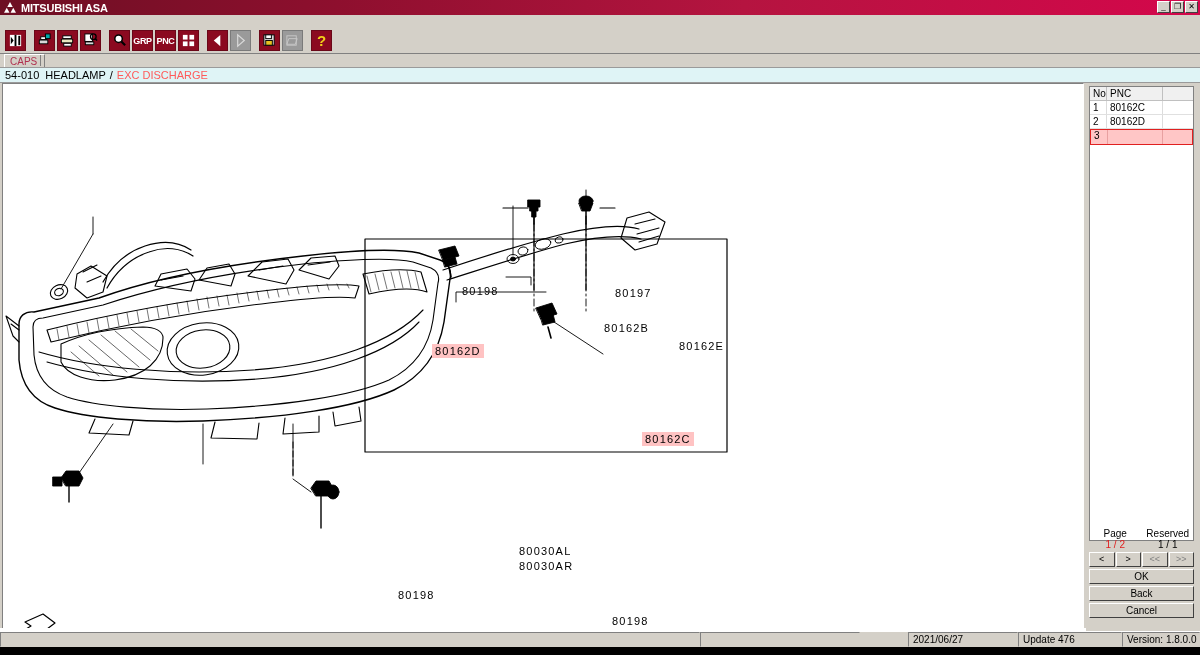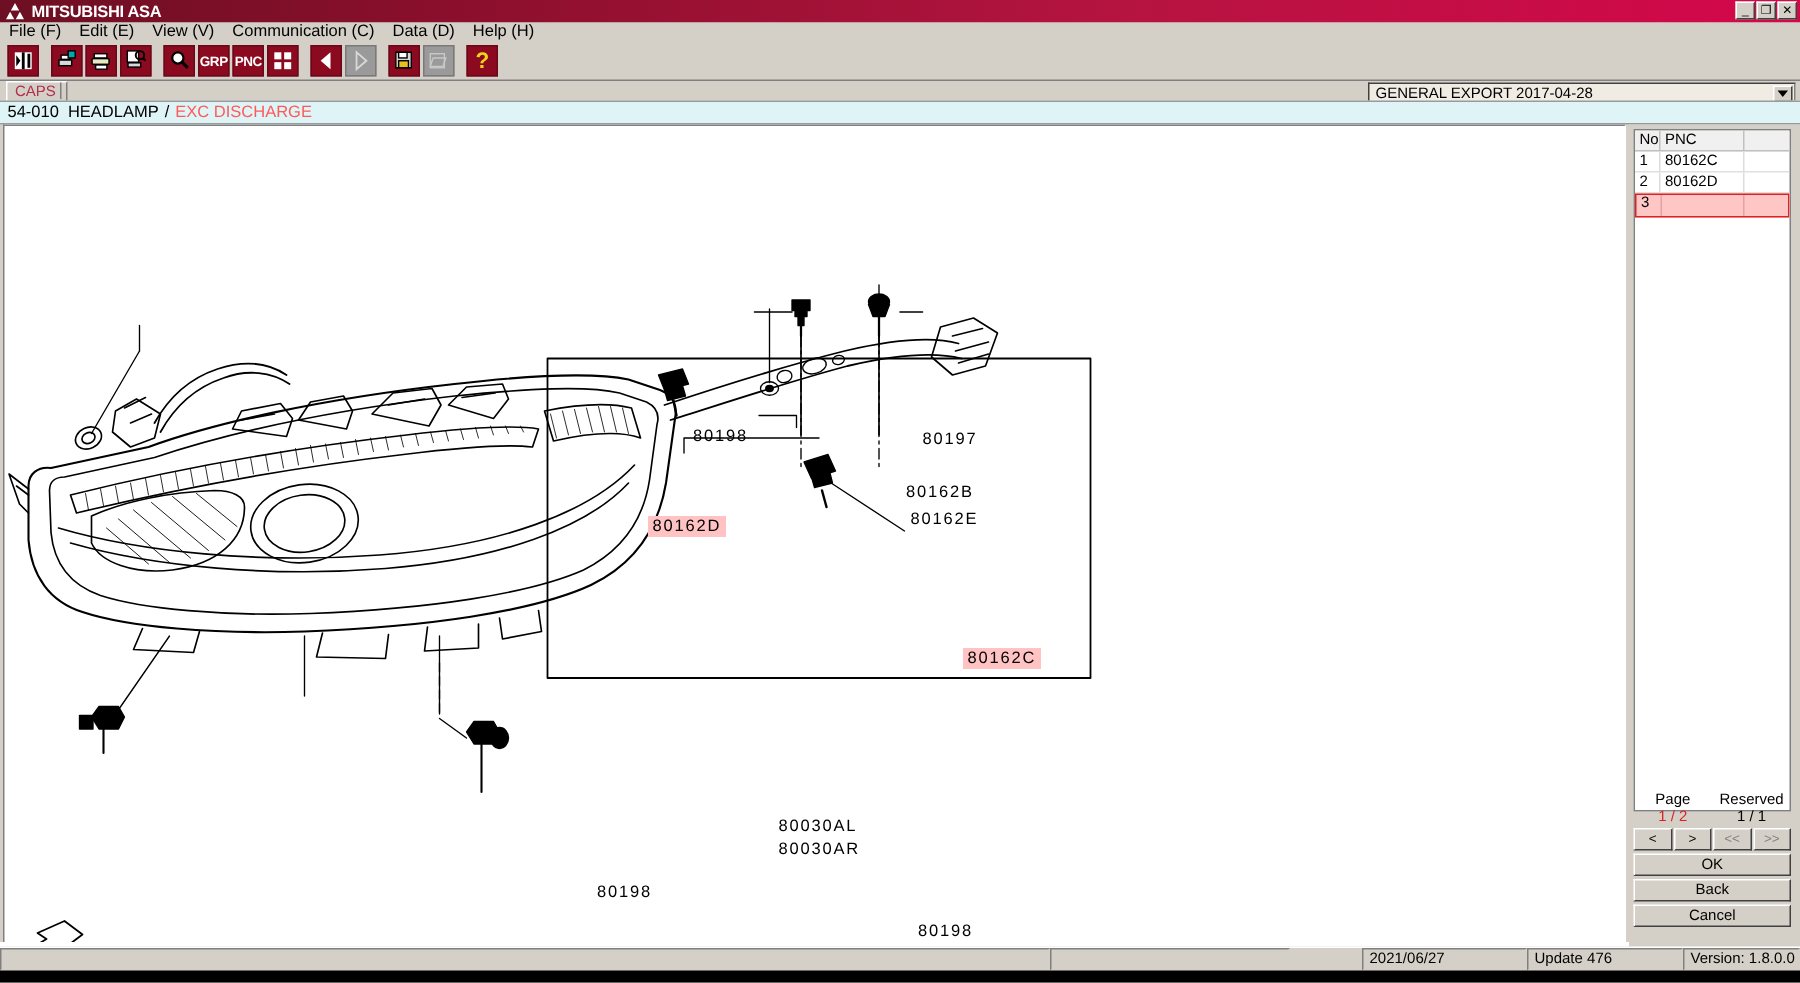--- a/index.html
+++ b/index.html
@@ -290,28 +290,20 @@
       <polygon points="22.5,13.5 28,23.5 17,23.5" fill="#ffffff"></polygon>
     </svg>
     <span class="app-title">MITSUBISHI ASA</span>
     <div class="win-btns">
       <div class="win-btn">_</div>
       <div class="win-btn">❐</div>
       <div class="win-btn">✕</div>
     </div>
   </div>
 
-  <div class="menubar">
-    <div class="menu-item">File (F)</div>
-    <div class="menu-item">Edit (E)</div>
-    <div class="menu-item">View (V)</div>
-    <div class="menu-item">Communication (C)</div>
-    <div class="menu-item">Data (D)</div>
-    <div class="menu-item">Help (H)</div>
-  </div>
 
   <div class="toolbar">
     <div class="tb-sep" style="width:4px"></div>
 
     <div class="tb-btn">
       <svg width="15" height="15" viewBox="0 0 16 16">
         <rect x="2" y="2" width="12" height="12" fill="#fff"></rect>
         <rect x="7" y="2" width="2" height="12" fill="#000"></rect>
         <polygon points="3,4 6,8 3,12" fill="#000"></polygon>
         <rect x="11" y="3" width="2" height="10" fill="#000"></rect>
@@ -405,28 +397,20 @@
     <div class="tb-btn">
       <span class="tb-label" style="color:#f2d21a;font-size:15px;font-weight:bold;">?</span>
     </div>
   </div>
 
   <div class="tabstrip">
     <div class="tab">CAPS</div>
     <div class="tabline"></div>
   </div>
 
-  <div class="market-sel">
-    <span class="market-text">GENERAL EXPORT   2017-04-28</span>
-    <span class="market-arrow">
-      <svg width="7" height="5" viewBox="0 0 8 5">
-          <polygon points="0,0 8,0 4,5" fill="#000"></polygon>
-        </svg>
-    </span>
-  </div>
 
   <div class="crumbrow">
     <span class="crumb-code">54-010</span>
     <span class="crumb-name">HEADLAMP</span>
     <span class="crumb-sep">/</span>
     <span class="crumb-var">EXC DISCHARGE</span>
   </div>
 
   <div class="drawing-panel">
 
@@ -642,21 +626,21 @@
 
         <g stroke-width="1.2">
           <path d="M40,530 l-18,8 l6,4 l-10,6 l22,-2 l-4,5 l16,-12 Z" fill="none"></path>
         </g>
       </g>
     </svg>
 
     <div class="pl-label" style="left:459px; top:201px;">80198</div>
     <div class="pl-label" style="left:612px; top:203px;">80197</div>
     <div class="pl-label" style="left:601px; top:238px;">80162B</div>
-    <div class="pl-label" style="left:604px; top:256px;">80162E</div>
+    <div class="pl-label" style="left:676px; top:256px;">80162E</div>
     <div class="hl-label" style="left:429px; top:260px;">80162D</div>
     <div class="hl-label" style="left:639px; top:348px;">80162C</div>
     <div class="pl-label" style="left:516px; top:461px;">80030AL</div>
     <div class="pl-label" style="left:516px; top:476px;">80030AR</div>
     <div class="pl-label" style="left:395px; top:505px;">80198</div>
     <div class="pl-label" style="left:609px; top:531px;">80198</div>
 
   </div>
 
   <div class="right-panel">

